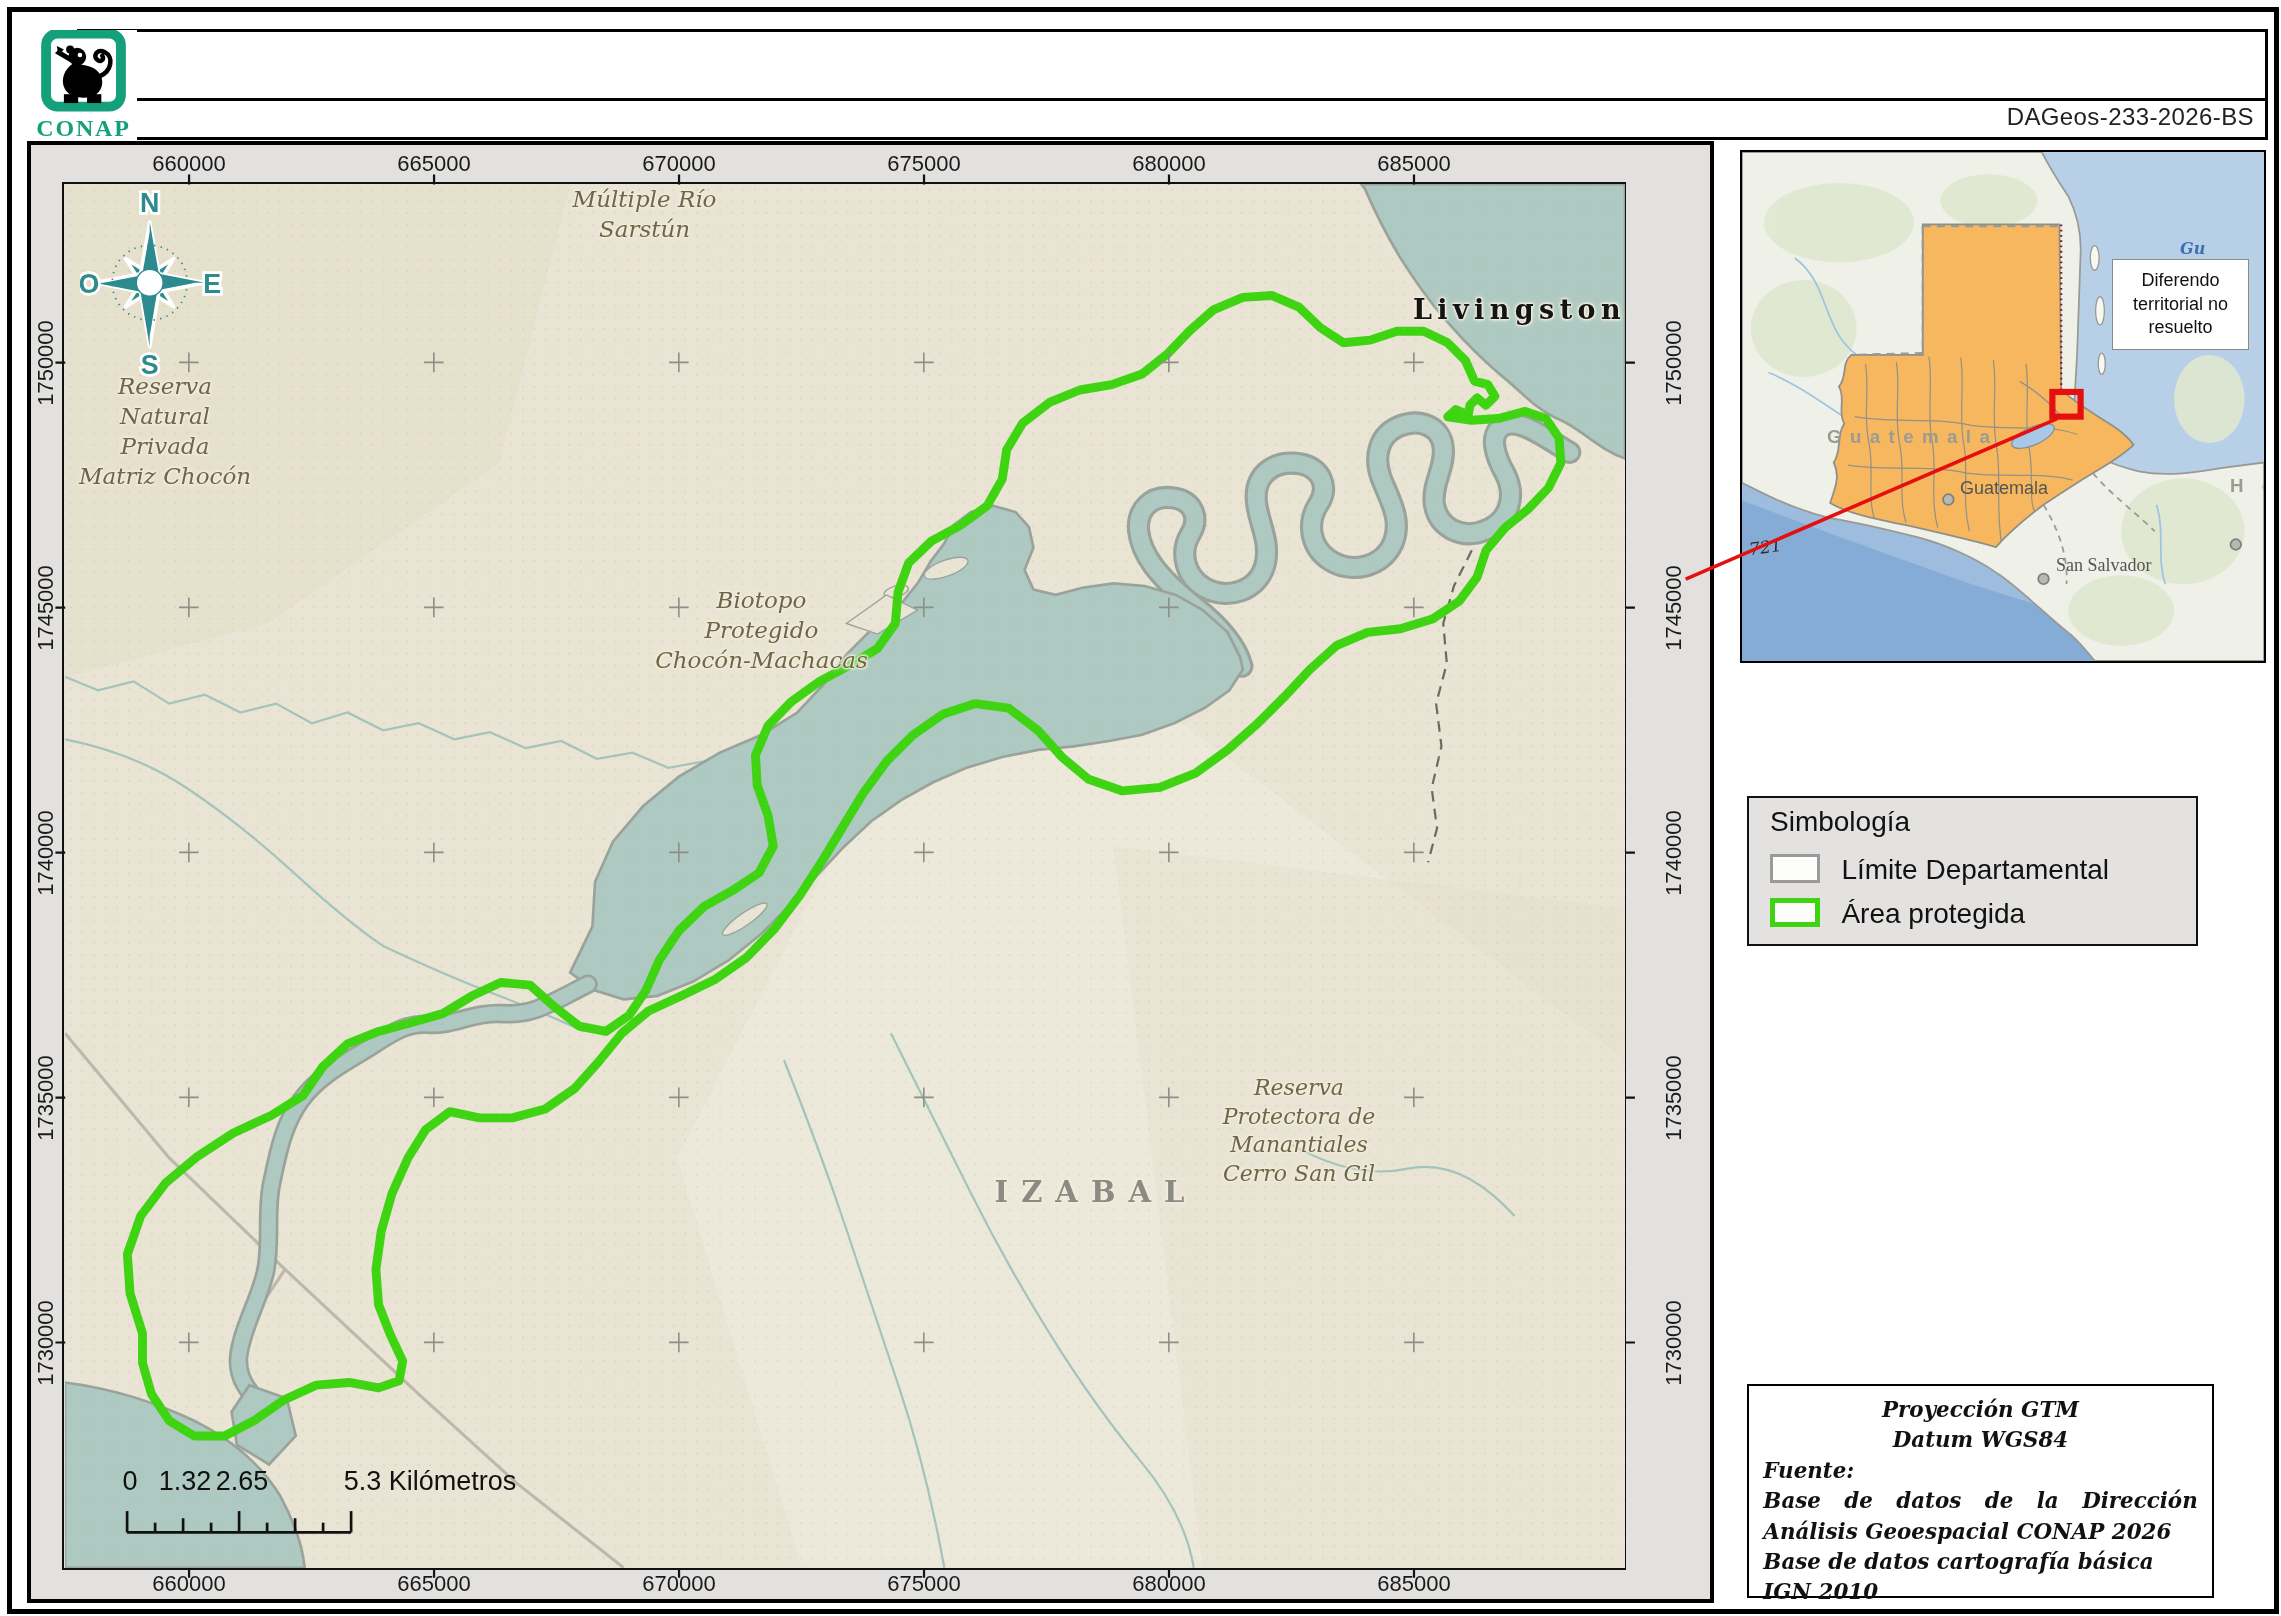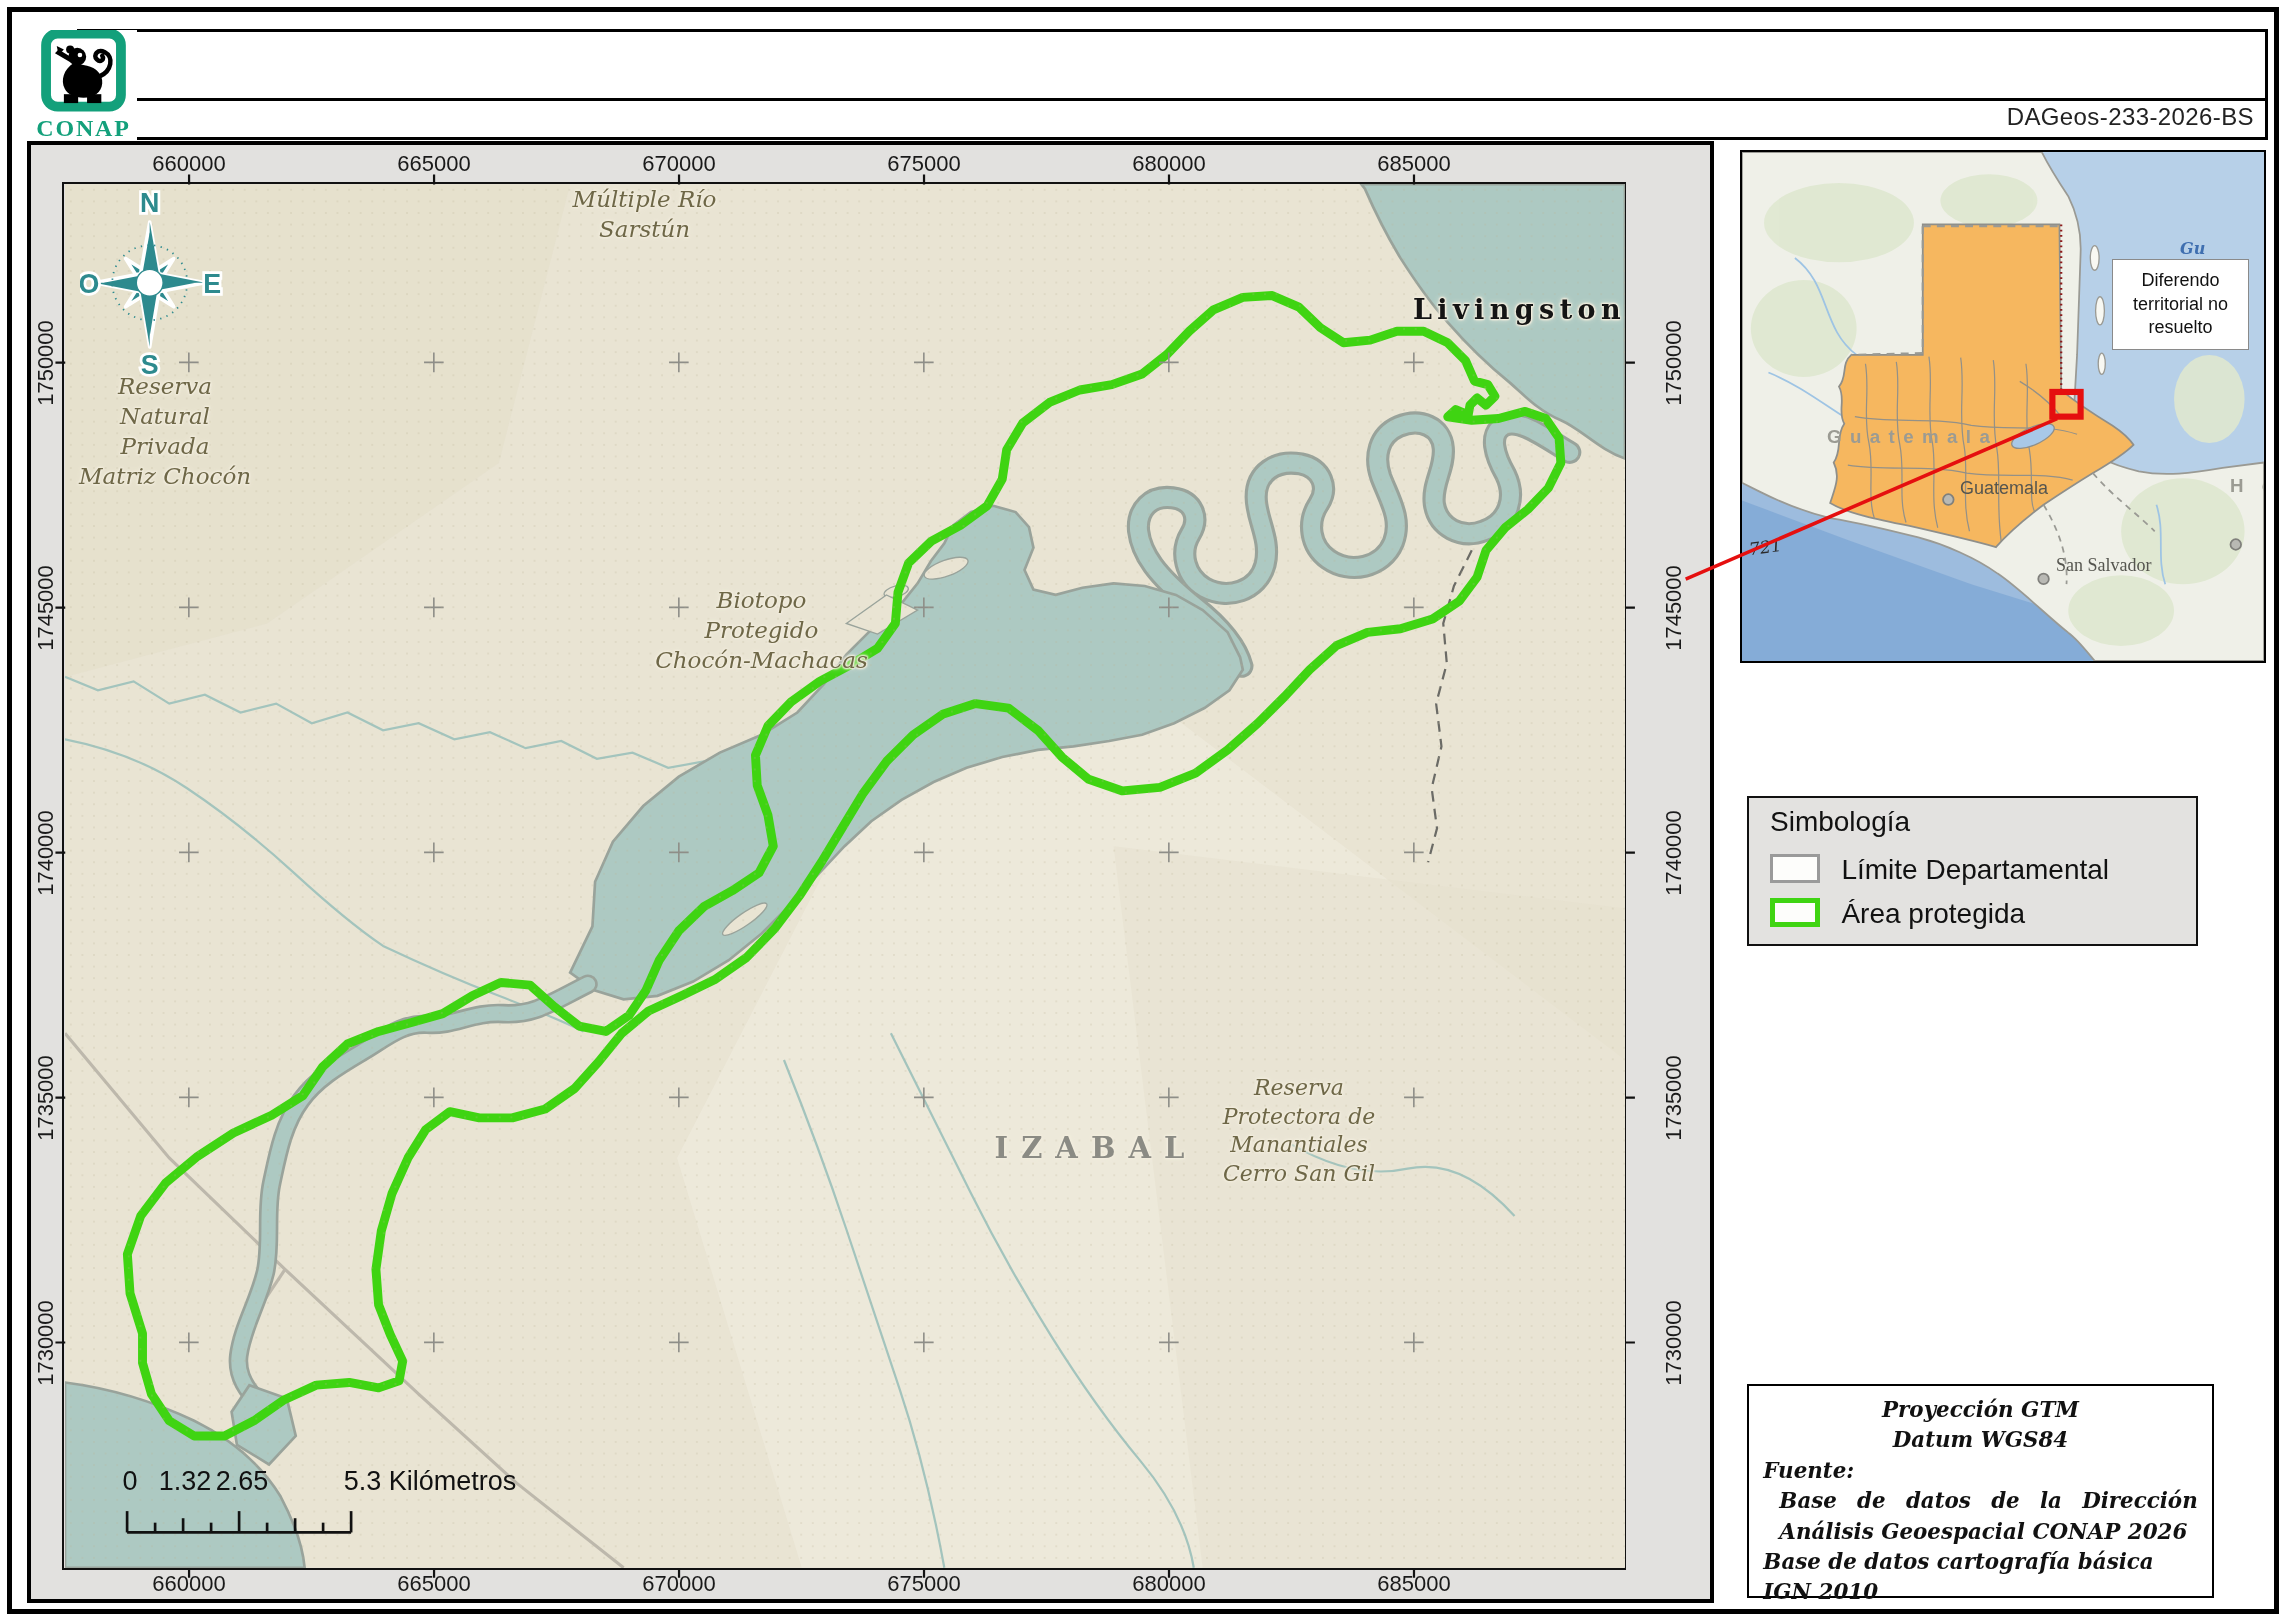--- a/index.html
+++ b/index.html
@@ -23,21 +23,21 @@
   #map-canvas svg{position:absolute;left:0;top:0;}
   #speckle{left:65px;top:184px;width:1560px;height:1384px;opacity:.22;
     background-image:radial-gradient(#b9b092 0.9px,transparent 1.2px);background-size:11.6px 11.6px;}
   .tick-label{position:absolute;font-size:22px;color:#1a1a1a;transform:translateX(-50%);}
   .tick-label-v{position:absolute;font-size:22px;color:#1a1a1a;transform:translate(-50%,-50%) rotate(-90deg);white-space:nowrap;}
   
   .maplabel{position:absolute;text-align:center;font-family:"DejaVu Serif","Liberation Serif",serif;
     font-style:italic;color:#6e6747;font-size:23px;line-height:1.3;
     text-shadow:-0.9px -0.9px 1.8px #f2edde,0.9px -0.9px 1.8px #f2edde,-0.9px 0.9px 1.8px #f2edde,0.9px 0.9px 1.8px #f2edde,0 0 6.2px #f2edde;}
   #lbl-livingston{font-style:normal;color:#141414;font-size:27px;letter-spacing:.2em;font-weight:600;}
-  #lbl-izabal{font-style:normal;color:#8b8b84;font-size:29px;letter-spacing:.45em;font-weight:600;}
+  #lbl-izabal{font-style:normal;color:#8b8b84;font-size:29px;letter-spacing:.45em;font-weight:600;margin-top:44px;}
   
   #scale-nums{left:123px;top:1466px;width:374px;height:32px;font-size:27px;color:#111;}
   #scale-nums span{position:absolute;transform:translateX(-50%);white-space:nowrap;}
   
   #inset-box{left:1740px;top:150px;width:522px;height:509px;border:2.7px solid #000;background:#b7d0e8;overflow:hidden;}
   .inset-lbl{position:absolute;font-size:18px;color:#55554f;white-space:nowrap;}
   #inset-country{color:#9b9b93;font-weight:bold;letter-spacing:.45em;font-size:18.7px;}
   #inset-ho{color:#9b9b93;font-weight:bold;letter-spacing:.35em;font-size:18.7px;}
   .inset-blue{font-family:"DejaVu Serif",serif;font-style:italic;font-weight:bold;color:#3f6fb0;font-size:16px;}
   #inset-road{font-family:"DejaVu Serif",serif;font-style:italic;color:#2c2c2c;font-size:17px;transform:rotate(-8deg);}
@@ -47,21 +47,21 @@
   #legend-title{left:1770px;top:806px;font-size:28px;color:#111;}
   .legend-row{position:absolute;display:flex;}
   .swatch{width:50px;height:28.5px;background:#fdfdfb;margin-right:21.4px;box-sizing:border-box;}
   .swatch-gray{border:3.6px solid #9a9a9a;}
   .swatch-green{border:5.3px solid #3fd412;}
   .legend-label{font-size:28px;color:#111;}
   #info-box{left:1747px;top:1384px;width:467px;height:214px;border:2.7px solid #000;background:#fff;
      font-family:"DejaVu Serif","Liberation Serif",serif;font-style:italic;font-weight:bold;
      font-size:21.4px;color:#111;padding:9px 14.3px;box-sizing:border-box;line-height:1.42;}
   #info-box .center{text-align:center;}
-  #info-box .justify{text-align:justify;margin-left:16px;}
+  #info-box .justify{text-align:justify;}
   #overlay-svg{left:0;top:0;width:2281px;height:1616px;pointer-events:none;z-index:40;}
 </style>
 </head>
 <body>
 
 <div id="page">
   <div class="abs" id="page-border"></div>
 
   <div class="abs" id="header-box"></div>
   <div class="abs" id="code-strip"></div>

